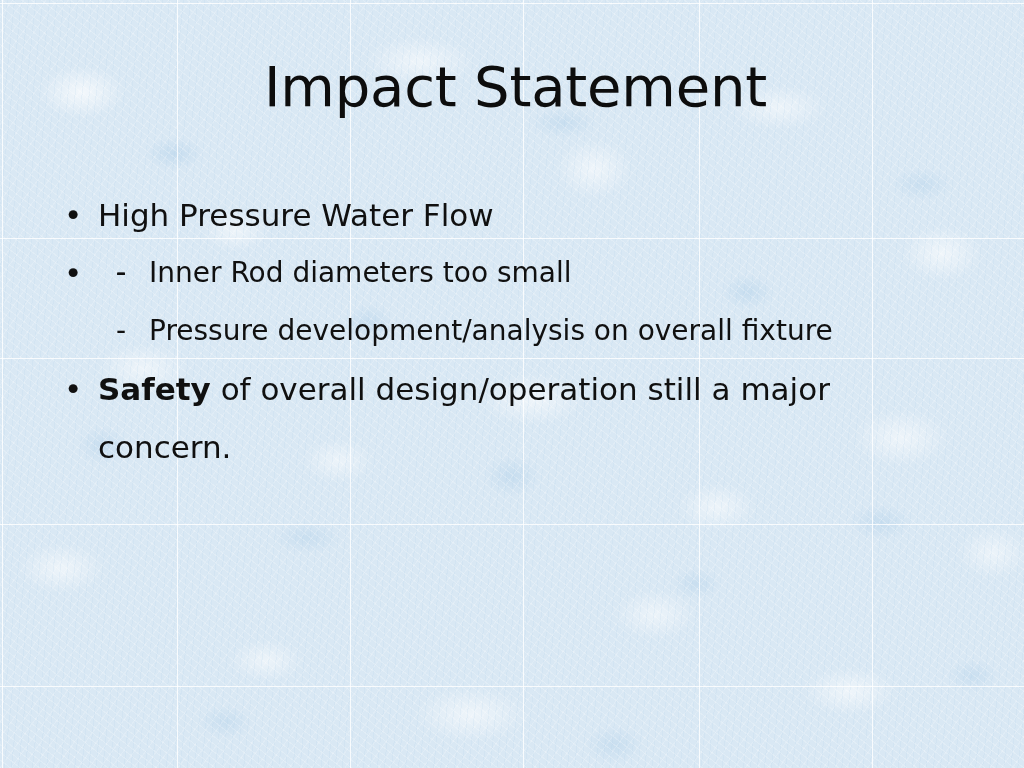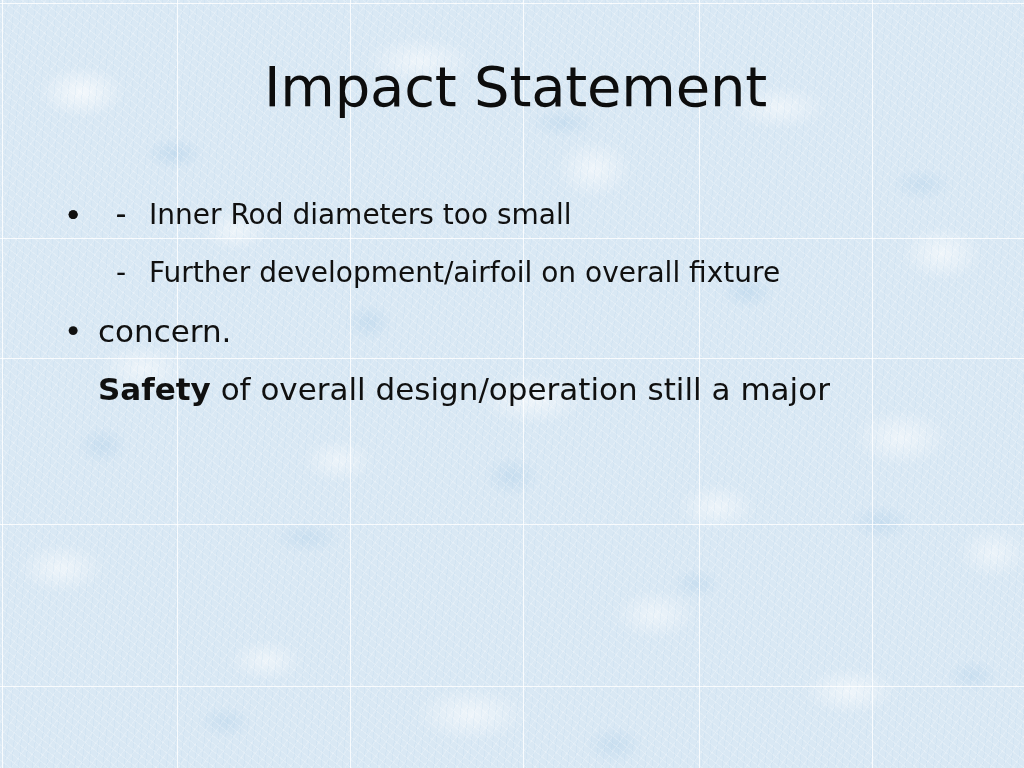--- a/index.html
+++ b/index.html
@@ -195,46 +195,47 @@
 
   <div class="content">
 
     <div class="slide-title">Impact Statement</div>
 
     <div class="body-list">
 
       <div class="group">
         <div class="level1">
           <span class="bullet">•</span>
+          <span>High Pressure Water Flow</span>
         </div>
         <div class="level2">
           <span class="dash">-</span>
         </div>
         <div class="level2">
           <span class="dash">-</span>
         </div>
       </div>
 
       <div class="group">
         <div class="level1">
           <span class="bullet">•</span>
         </div>
         <div class="level2">
           <span class="dash">-</span>
           <span>Inner Rod diameters too small</span>
         </div>
         <div class="level2">
           <span class="dash">-</span>
-          <span>Further development/airfoil on overall fixture</span>
+          <span>Pressure development/analysis on overall fixture</span>
         </div>
       </div>
 
       <div class="group">
         <div class="level1">
           <span class="bullet">•</span>
+          <span class="wrap-line"><b class="em">Safety</b><span> of overall design/operation still a major</span></span>
           <span class="wrap-line">concern.</span>
-          <span class="wrap-line"><b class="em">Safety</b><span> of overall design/operation still a major</span></span>
         </div>
       </div>
 
     </div>
   </div>
 </div>
 
 </body></html>

